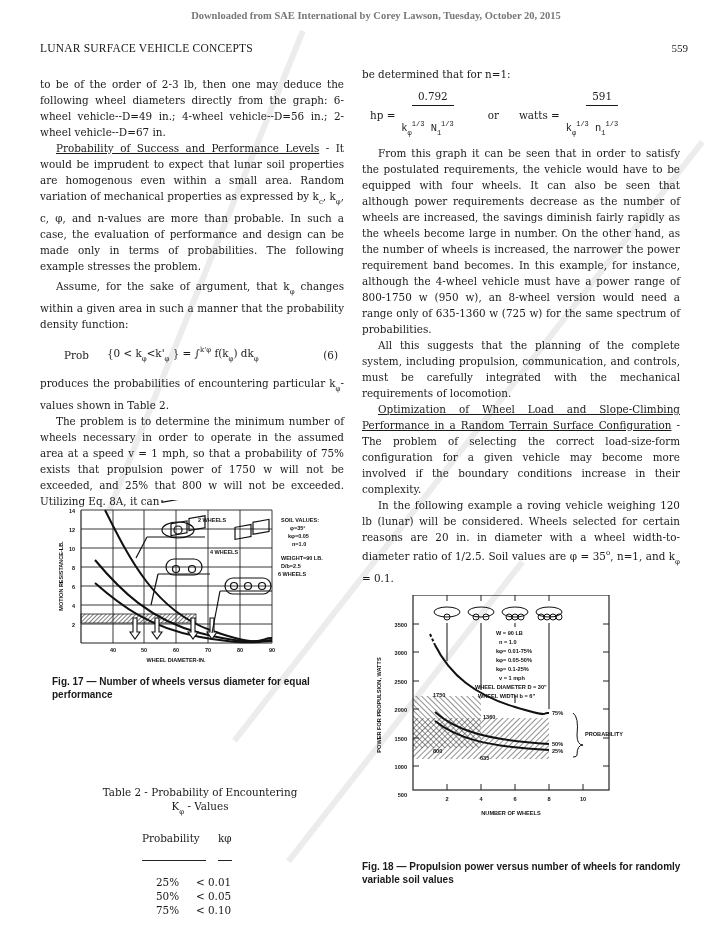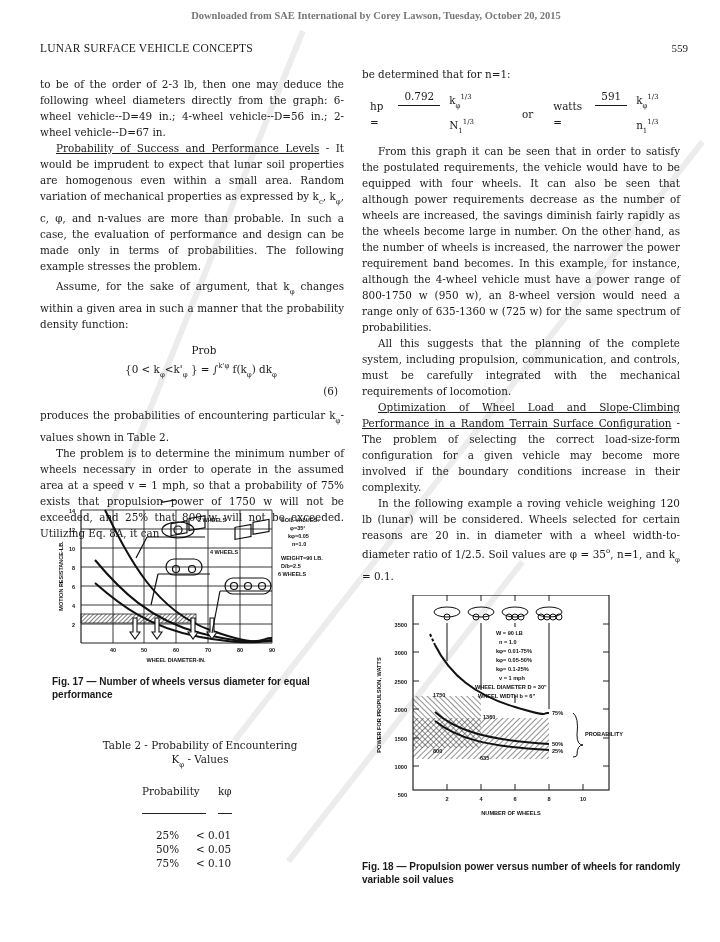--- a/index.html
+++ b/index.html
@@ -10,44 +10,44 @@
          font-family:"Liberation Serif", serif; font-size:10.5px; color:#777; font-weight:bold;padding-left:16px; }
   .running-head { left:40px; top:42px; font-family:"Liberation Serif", serif; font-size:11.5px; letter-spacing:0.2px; }
   .page-num { right:32px; top:42px; font-family:"Liberation Serif", serif; font-size:11px; }
   .col { font-size:10.4px; line-height:16px; text-align:justify; }
   .col p { margin:0; }
   .ind { text-indent:16px; }
   u { text-decoration:underline; }
   sub { font-size:7px; vertical-align:-4px; }
   sup { font-size:7px; vertical-align:5px; }
   .eq-line { font-size:10.4px; display:flex; align-items:center; }
-  .frac { display:inline-flex; flex-direction:row; align-items:flex-start; margin:0 6px;gap:9px; }
+  .frac { display:inline-flex; flex-direction:column; align-items:flex-end; margin:0 6px;gap:9px; }
   .frac .num { border-bottom:1px solid #1a1a1a; padding:0 6px 1px; }
-  .frac .den { padding-top:1px; }
+  .frac .den { padding-top:1px;font-family:Liberation Mono, monospace; }
   .fig-caption { font-family:"Liberation Sans", sans-serif; font-weight:bold; font-size:10px; line-height:13px; }
-  .table2 { font-size:10.4px; line-height:14px; }
+  .table2 { font-size:10.4px; line-height:14px;margin-top:47px; }
   .diag { position:absolute; width:6px; background:rgba(200,200,200,0.35); transform-origin:top left; }
   svg text { font-family:"Liberation Sans", sans-serif; font-weight:bold; }
 </style>
 </head>
 <body>
 
 <div class="diag" style="left:300px;top:30px;height:520px;transform:rotate(22deg);"></div>
 <div class="diag" style="left:700px;top:140px;height:760px;transform:rotate(38deg);"></div>
 <div class="diag" style="left:520px;top:560px;height:380px;transform:rotate(38deg);"></div>
 
 <div class="abs watermark-top">Downloaded from SAE International by Corey Lawson, Tuesday, October 20, 2015</div>
 <div class="abs running-head">LUNAR SURFACE VEHICLE CONCEPTS</div>
 <div class="abs page-num">559</div>
 
 <div class="abs col" style="left:40px;top:76px;width:304px;">
   <p>to be of the order of 2-3 lb, then one may deduce the following wheel diameters directly from the graph: 6-wheel vehicle--D=49 in.; 4-wheel vehicle--D=56 in.; 2-wheel vehicle--D=67 in.</p>
   <p class="ind"><u>Probability of Success and Performance Levels</u><span> - It would be imprudent to expect that lunar soil properties are homogenous even within a small area. Random variation of mechanical properties as expressed by k</span><sub>c</sub><span>, k</span><sub>φ</sub><span>, c, φ, and n-values are more than probable. In such a case, the evaluation of performance and design can be made only in terms of probabilities. The following example stresses the problem.</span></p>
   <p class="ind" style="margin-top:4px;"><span>Assume, for the sake of argument, that k</span><sub>φ</sub><span> changes within a given area in such a manner that the probability density function:</span></p>
-  <div class="eq-line" style="margin:10px 0 8px 0;flex-direction:column;">
+  <div class="eq-line" style="margin:10px 0 8px 0;">
     <span style="margin-left:24px;">Prob</span>
     <span style="margin-left:18px;"><span>{0 &lt; k</span><sub>φ</sub><span>&lt;k'</span><sub>φ</sub><span> } = ∫</span><sup>k'φ</sup><span> f(k</span><sub>φ</sub><span>) dk</span><sub>φ</sub></span>
     <span style="margin-left:auto;margin-right:6px;">(6)</span>
   </div>
   <p><span>produces the probabilities of encountering particular k</span><sub>φ</sub><span>-values shown in Table 2.</span></p>
   <p class="ind">The problem is to determine the minimum number of wheels necessary in order to operate in the assumed area at a speed v = 1 mph, so that a probability of 75% exists that propulsion power of 1750 w will not be exceeded, and 25% that 800 w will not be exceeded. Utilizing Eq. 8A, it can</p>
 </div>
 
 <svg class="abs" style="left:50px;top:500px;" width="310" height="165" viewBox="0 0 310 165">
   <defs>

